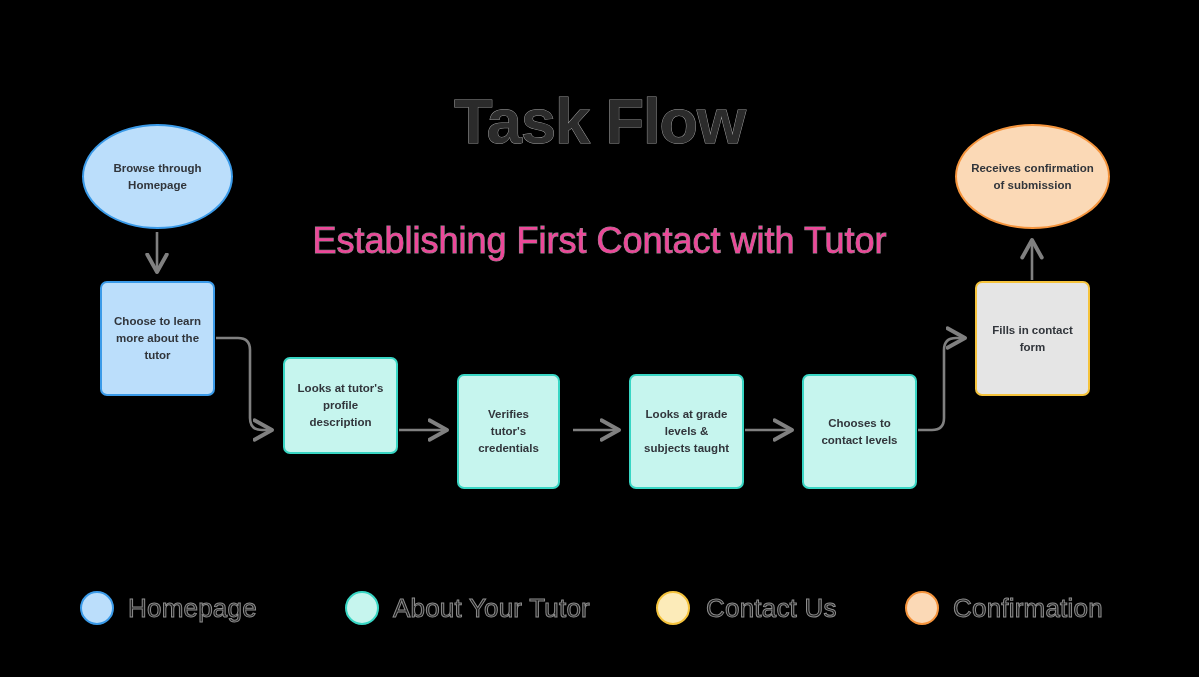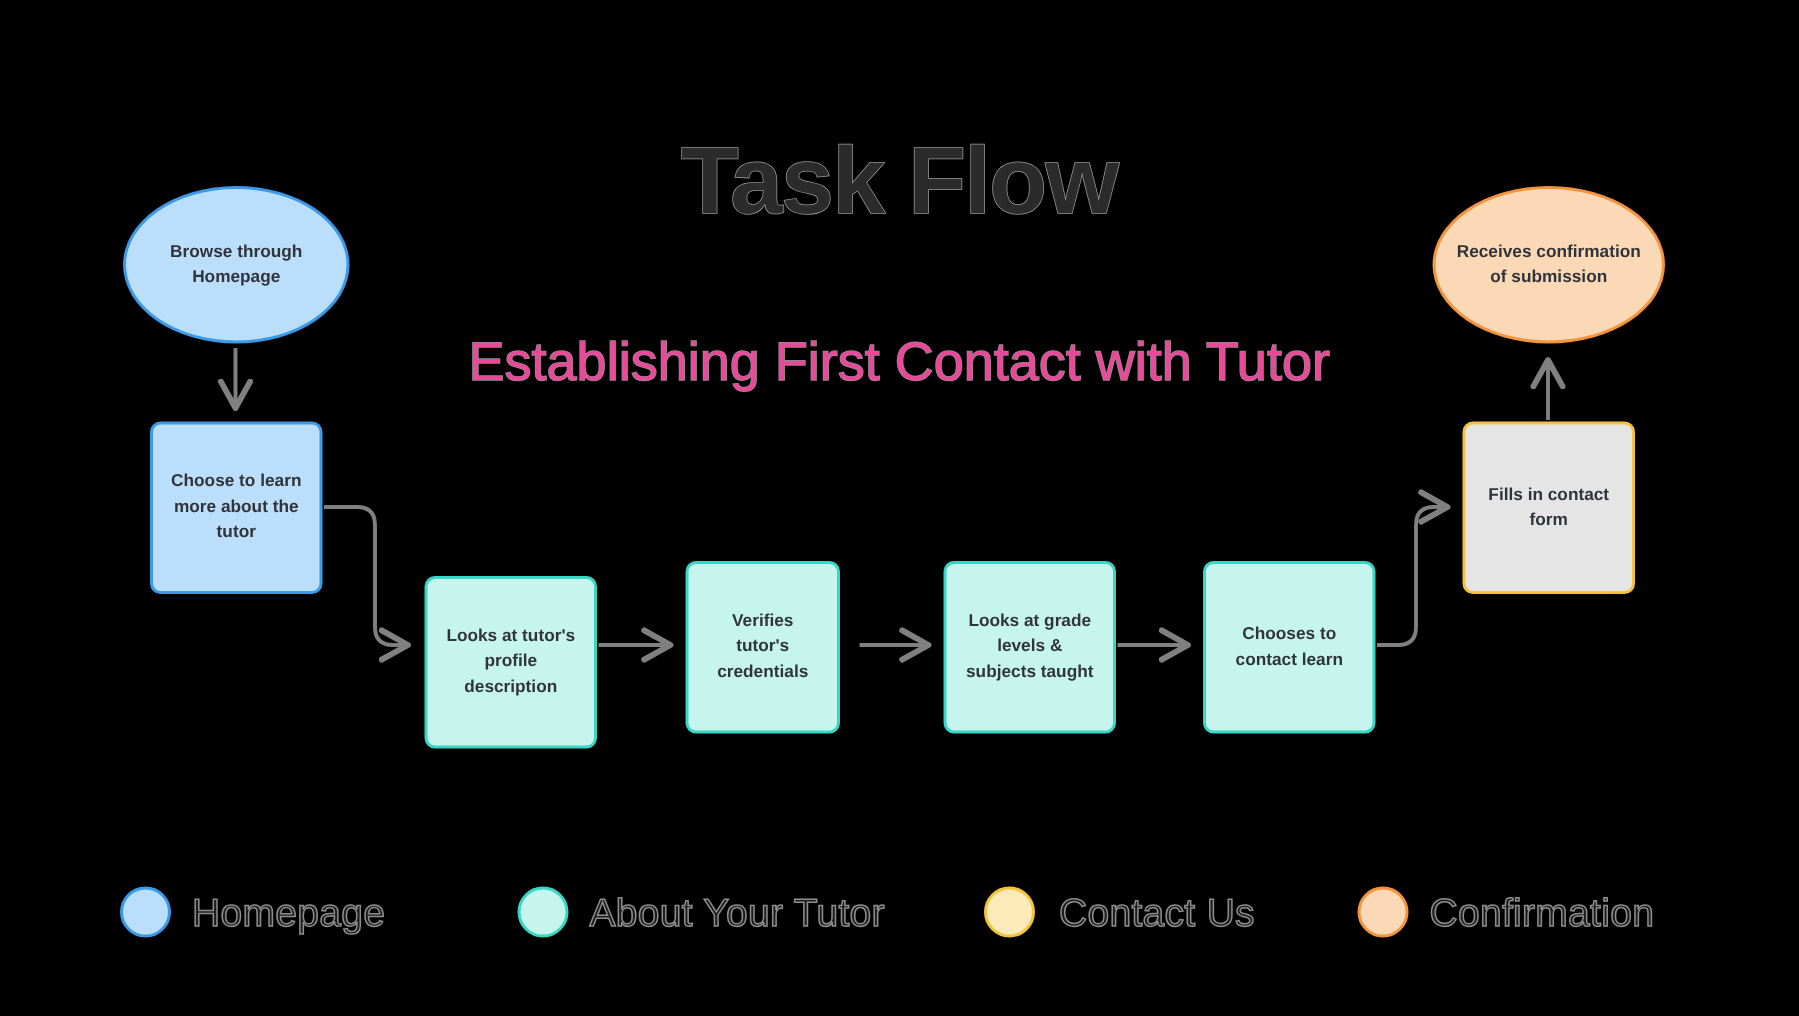--- a/index.html
+++ b/index.html
@@ -142,34 +142,34 @@
   </svg>
 
   <div class="node node-ellipse blue-fill" style="left:82px; top:124px; width:151px; height:105px;">
     <span>Browse through Homepage</span>
   </div>
 
   <div class="node node-rect blue-fill" style="left:100px; top:281px; width:115px; height:115px;">
     <span>Choose to learn more about the tutor</span>
   </div>
 
-  <div class="node node-rect teal-fill" style="left:283px; top:384px; width:115px; height:115px;">
+  <div class="node node-rect teal-fill" style="left:283px; top:357px; width:115px; height:97px;">
     <span>Looks at tutor's profile description</span>
   </div>
 
   <div class="node node-rect teal-fill" style="left:457px; top:374px; width:103px; height:115px;">
     <span>Verifies tutor's credentials</span>
   </div>
 
   <div class="node node-rect teal-fill" style="left:629px; top:374px; width:115px; height:115px;">
     <span>Looks at grade levels &amp; subjects taught</span>
   </div>
 
   <div class="node node-rect teal-fill" style="left:802px; top:374px; width:115px; height:115px;">
-    <span>Chooses to contact learn</span>
+    <span>Chooses to contact levels</span>
   </div>
 
   <div class="node node-rect yellow-fill" style="left:975px; top:281px; width:115px; height:115px;">
     <span>Fills in contact form</span>
   </div>
 
   <div class="node node-ellipse orange-fill" style="left:955px; top:124px; width:155px; height:105px;">
     <span>Receives confirmation of submission</span>
   </div>
 

